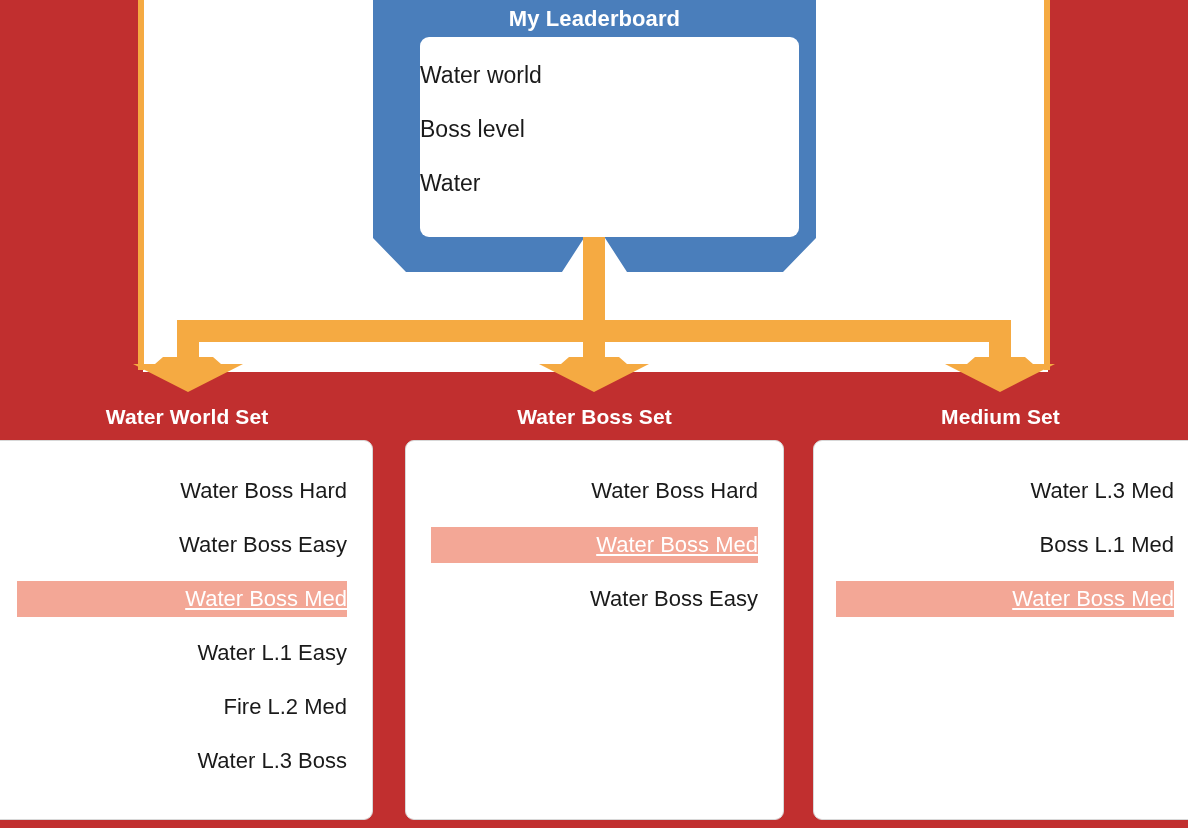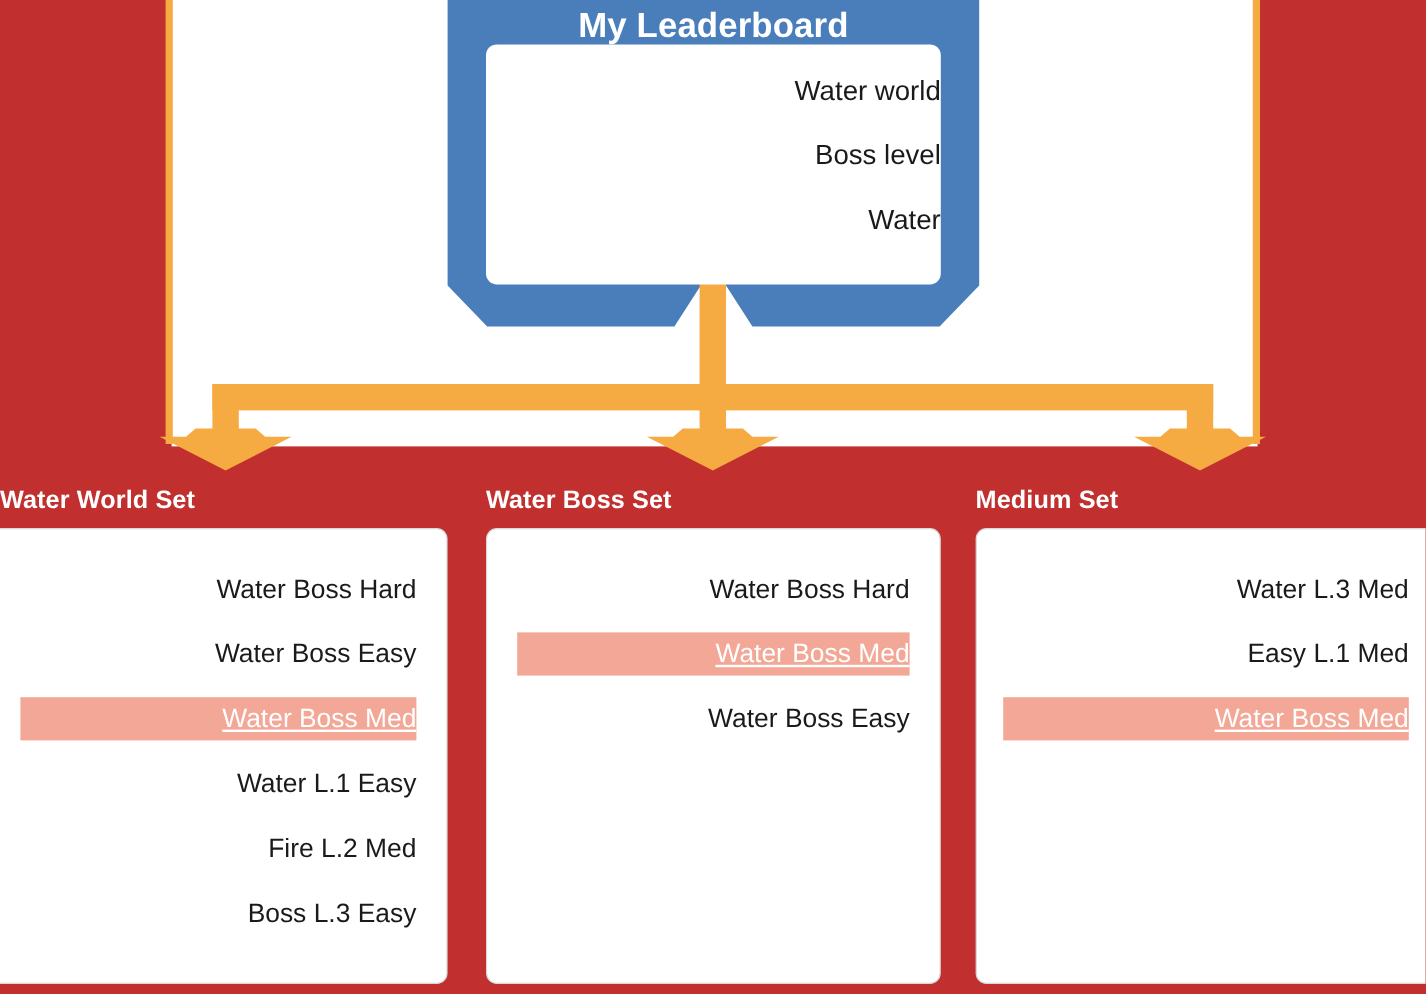--- a/index.html
+++ b/index.html
@@ -32,52 +32,52 @@
     overflow:visible;
   }
 
   
   .lb-title {
     position:absolute;
     left:373px; top:6px;
     width:443px;
     text-align:center;
     color:#ffffff;
-    font-size:29px;
+    font-size:22px;
     font-weight:bold;
     letter-spacing:.1px;
     pointer-events:none;
   }
   .lb-card {
     position:absolute;
-    left:405px; top:37px;
+    left:420px; top:37px;
     width:379px; height:200px;
     background:#ffffff;
     border-radius:9px;
     display:flex;
     flex-direction:column;
-    align-items:flex-end;
+    align-items:flex-start;
     justify-content:flex-start;
     padding-top:27px;
   }
   .lb-row {
     font-size:23px;
     color:#1a1a1a;
     line-height:1;
     margin-bottom:31px;
   }
 
   
   .set-label {
     position:absolute;
     top:405px;
     color:#ffffff;
     font-size:21px;
     font-weight:bold;
-    text-align:left;
+    text-align:center;
     letter-spacing:.1px;
   }
   .set-label.c0 { left:0px;   width:374px; }
   .set-label.c1 { left:405px; width:379px; }
   .set-label.c2 { left:813px; width:375px; }
 
   
   .set-card {
     position:absolute;
     top:440px;
@@ -161,26 +161,26 @@
   <div class="set-label c0">Water World Set</div>
   <div class="set-label c2">Medium Set</div>
   <div class="set-label c1">Water Boss Set</div>
 
   <div class="set-card c0">
       <div class="set-item">Water Boss Hard</div>
       <div class="set-item">Water Boss Easy</div>
       <div class="set-item selected">Water Boss Med</div>
       <div class="set-item">Water L.1 Easy</div>
       <div class="set-item">Fire L.2 Med</div>
-      <div class="set-item">Boss L.3 Easy</div>
+      <div class="set-item">Water L.3 Boss</div>
     </div>
   <div class="set-card c1">
       <div class="set-item">Water Boss Hard</div>
       <div class="set-item selected">Water Boss Med</div>
       <div class="set-item">Water Boss Easy</div>
     </div>
   <div class="set-card c2">
       <div class="set-item">Water L.3 Med</div>
-      <div class="set-item">Easy L.1 Med</div>
+      <div class="set-item">Boss L.1 Med</div>
       <div class="set-item selected">Water Boss Med</div>
     </div>
 
 </div>
 
 </body></html>

